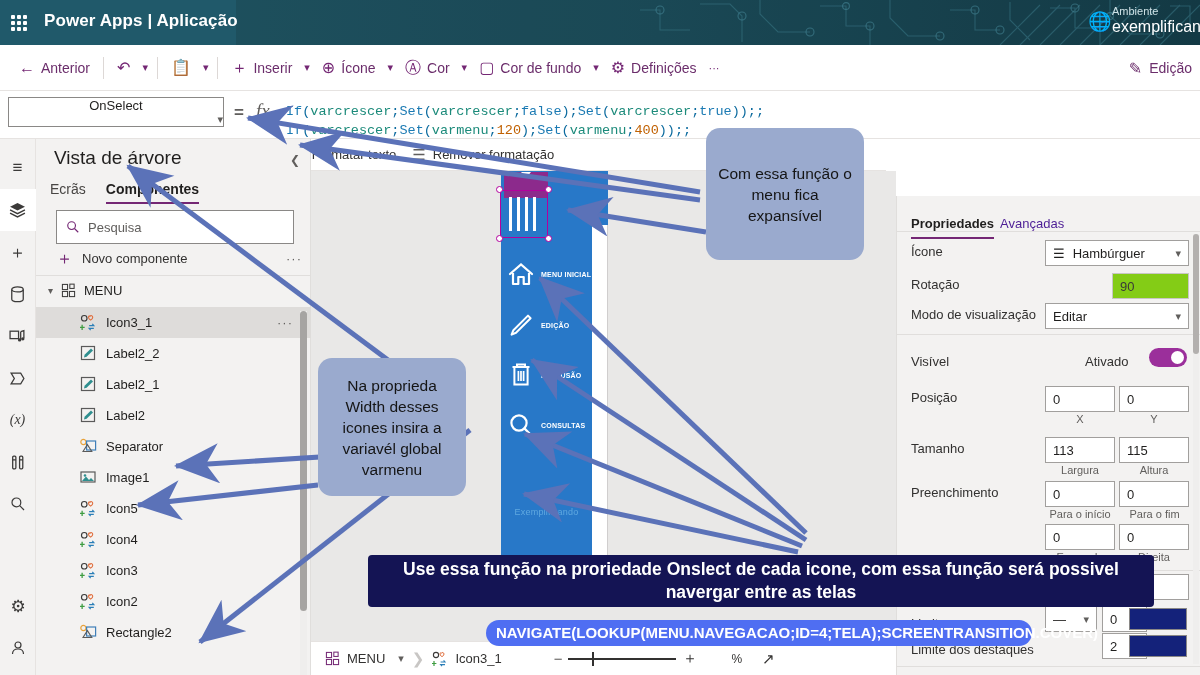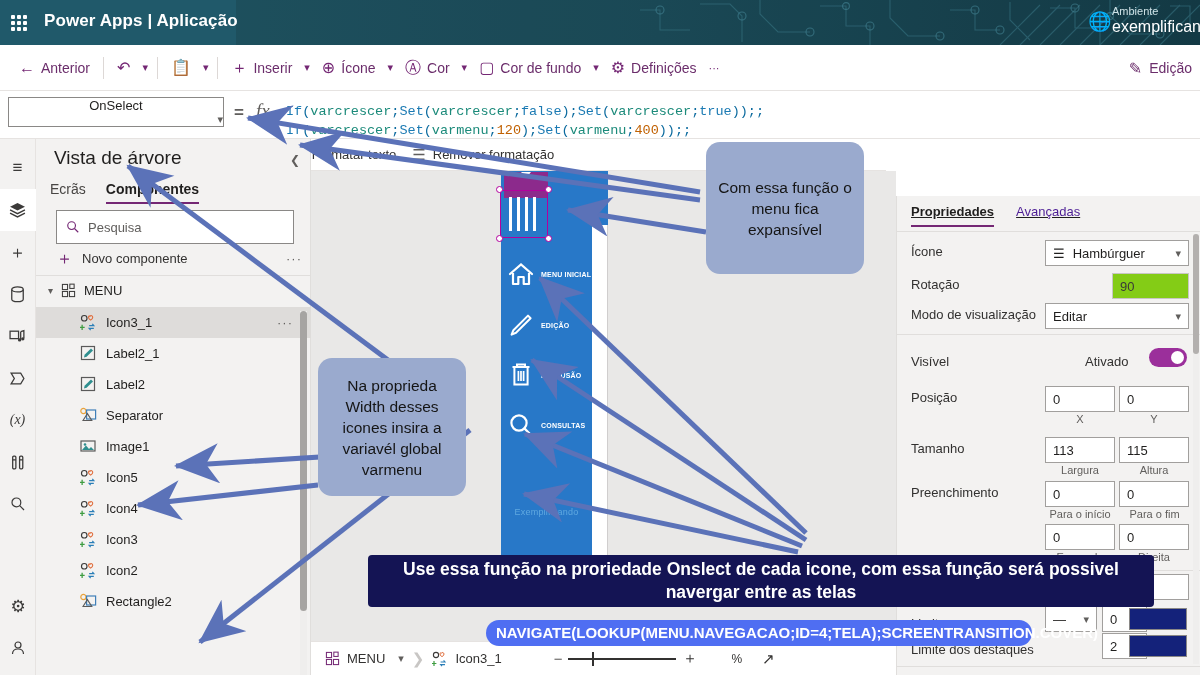--- a/index.html
+++ b/index.html
@@ -214,21 +214,21 @@
     content: ""; position: absolute; left: 17px; top: 0; width: 10px; height: 6px;
     background: #ffffff; clip-path: polygon(0 0, 100% 0, 50% 100%);
   }
   .hamb-line { position: absolute; background: #ffffff; }
 
   
   #props-panel {
     position: absolute; left: 896px; top: 196px; width: 304px; height: 479px;
     background: #f3f2f1; border-left: 1px solid #e0dedc;
   }
-  #props-tabs { position: absolute; left: 14px; top: 8px; display: flex; gap: 22px; text-decoration: underline; }
+  #props-tabs { position: absolute; left: 14px; top: 20px; display: flex; gap: 6px; }
   .prop-tab { font-size: 13px; color: #4c1d95; padding-bottom: 6px; }
   .prop-tab.sel { color: #201f1e; font-weight: 600; border-bottom: 2px solid #742774; }
   #props-tabline { position: absolute; left: 0; top: 35px; width: 304px; height: 1px; background: #e0dedc; }
   .plabel { position: absolute; left: 14px; font-size: 13px; color: #323130; white-space: nowrap; }
   .pfield {
     position: absolute; height: 26px; background: #ffffff; border: 1px solid #a19f9d;
     display: flex; align-items: center; padding: 0 7px; font-size: 13px; color: #201f1e;
   }
   .pfield.gray { background: #84cc16; border-color: #c8c6c4; color: #3b3a39; }
   .pfield .pcaret { margin-left: auto; color: #605e5c; font-size: 11px; }
@@ -521,20 +521,29 @@
       <span>Icon3_1</span>
       <span class="ell">···</span>
     </div>
     <div class="tree-item">
       <span class="ticon">
         <svg width="16" height="16" viewBox="0 0 16 16">
             <rect x="1.5" y="1.5" width="13" height="13" stroke="#5a5a5a" stroke-width="1.2" fill="none"></rect>
             <path d="M11 3.4 L13 5.4 L6.6 11.8 L4 12.4 L4.6 9.8 Z" fill="#2f8f8f"></path>
           </svg>
       </span>
+      <span>Label2_2</span>
+    </div>
+    <div class="tree-item">
+      <span class="ticon">
+        <svg width="16" height="16" viewBox="0 0 16 16">
+            <rect x="1.5" y="1.5" width="13" height="13" stroke="#5a5a5a" stroke-width="1.2" fill="none"></rect>
+            <path d="M11 3.4 L13 5.4 L6.6 11.8 L4 12.4 L4.6 9.8 Z" fill="#2f8f8f"></path>
+          </svg>
+      </span>
       <span>Label2_1</span>
     </div>
     <div class="tree-item">
       <span class="ticon">
         <svg width="16" height="16" viewBox="0 0 16 16">
             <rect x="1.5" y="1.5" width="13" height="13" stroke="#5a5a5a" stroke-width="1.2" fill="none"></rect>
             <path d="M11 3.4 L13 5.4 L6.6 11.8 L4 12.4 L4.6 9.8 Z" fill="#2f8f8f"></path>
           </svg>
       </span>
       <span>Label2</span>
@@ -810,19 +819,19 @@
 
     <path d="M806 533 L540 278"></path>
     <path d="M806 540 L532 360"></path>
     <path d="M802 546 L525 434"></path>
     <path d="M798 552 L524 494"></path>
 
     <path d="M470 430 L200 642"></path>
   </g>
 </svg>
 
-<div class="callout" style="left:706px; top:142px; width:158px; height:132px;">Com essa função o menu fica expansível</div>
+<div class="callout" style="left:706px; top:128px; width:158px; height:132px;">Com essa função o menu fica expansível</div>
 
 <div class="callout" style="left:318px; top:358px; width:148px; height:138px;">Na proprieda Width desses icones insira a variavél global varmenu</div>
 
 <div class="navy-banner" style="left:368px; top:555px; width:786px;">Use essa função na proriedade Onslect de cada icone, com essa função será possivel navergar entre as telas</div>
 
 <div class="blue-banner" style="left:486px; top:620px; width:546px;">NAVIGATE(LOOKUP(MENU.NAVEGACAO;ID=4;TELA);SCREENTRANSITION.COVER)</div>
 
 </body></html>

